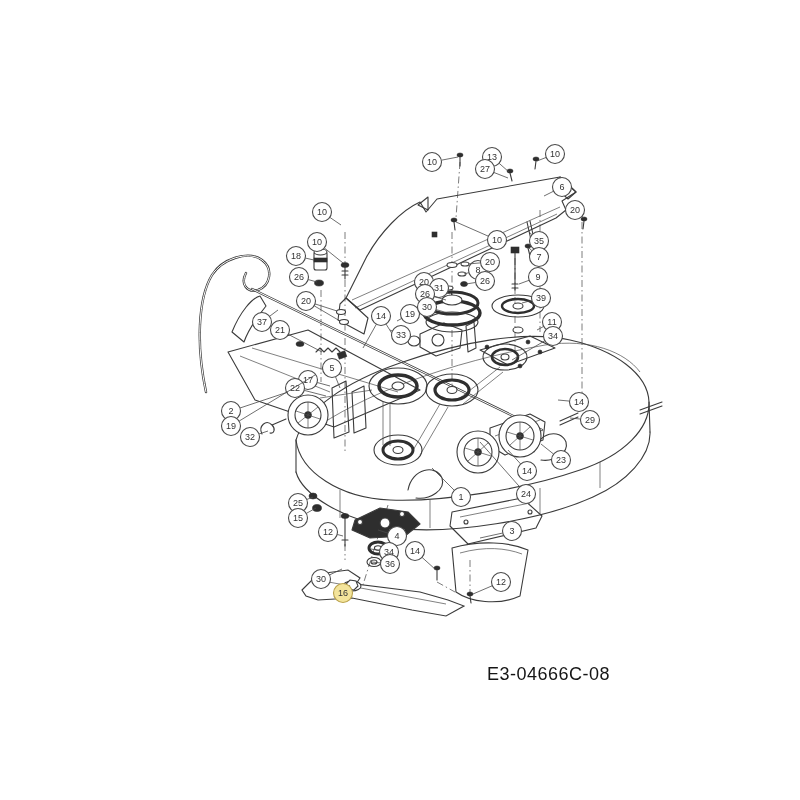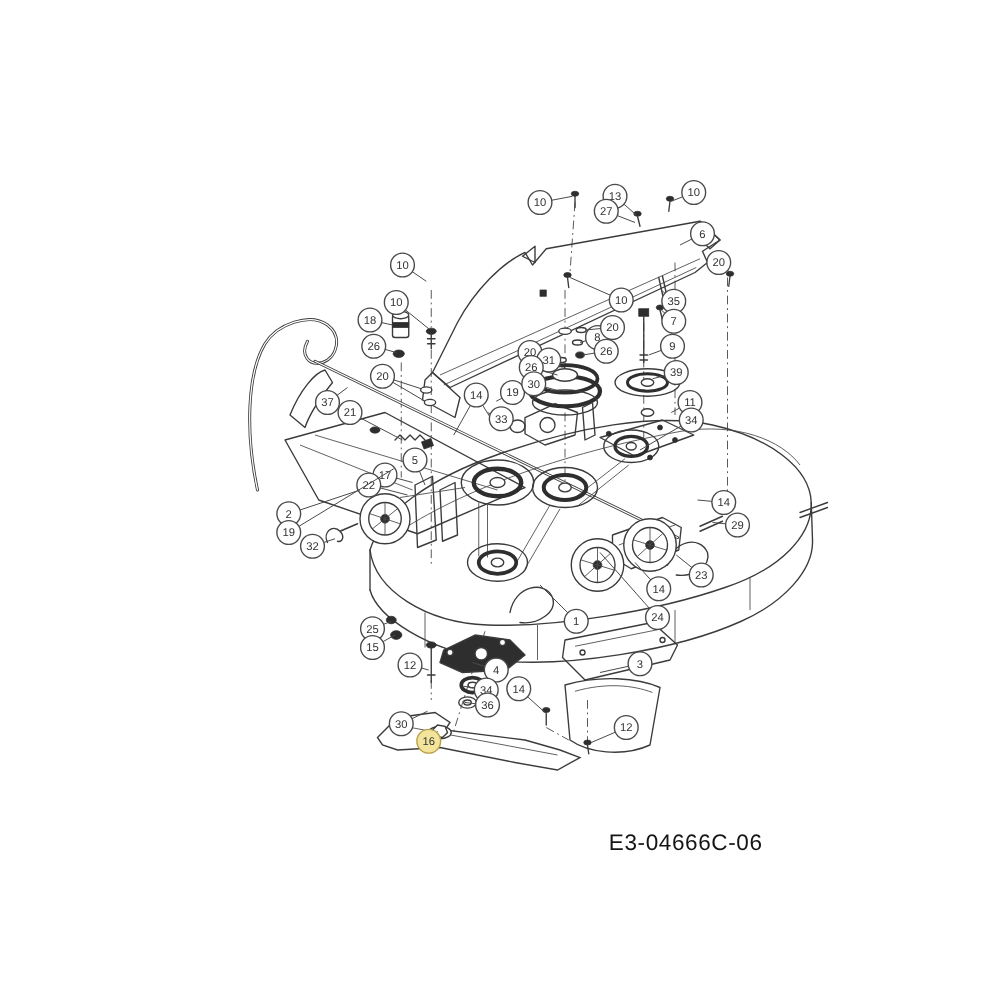--- a/index.html
+++ b/index.html
@@ -490,15 +490,15 @@
           <text x="321" y="579" text-anchor="middle" dy="0.34em" class="callout-text">30</text>
         </g>
         <g>
           <line x1="349.25579377475094" y1="585.8505214002846" x2="350" y2="585" stroke="#4a4a4a" stroke-width="0.8"></line>
           <circle cx="343" cy="593" r="9.5" class="callout-circle" fill="#f3e49b" stroke="#b9a14b"></circle>
           <text x="343" y="593" text-anchor="middle" dy="0.34em" class="callout-text">16</text>
         </g>
       </g>
 </svg>
 
-<div class="part-number">E3-04666C-06</div>
+<div class="part-number">E3-04666C-08</div>
 
 </div>
 
 </body></html>

